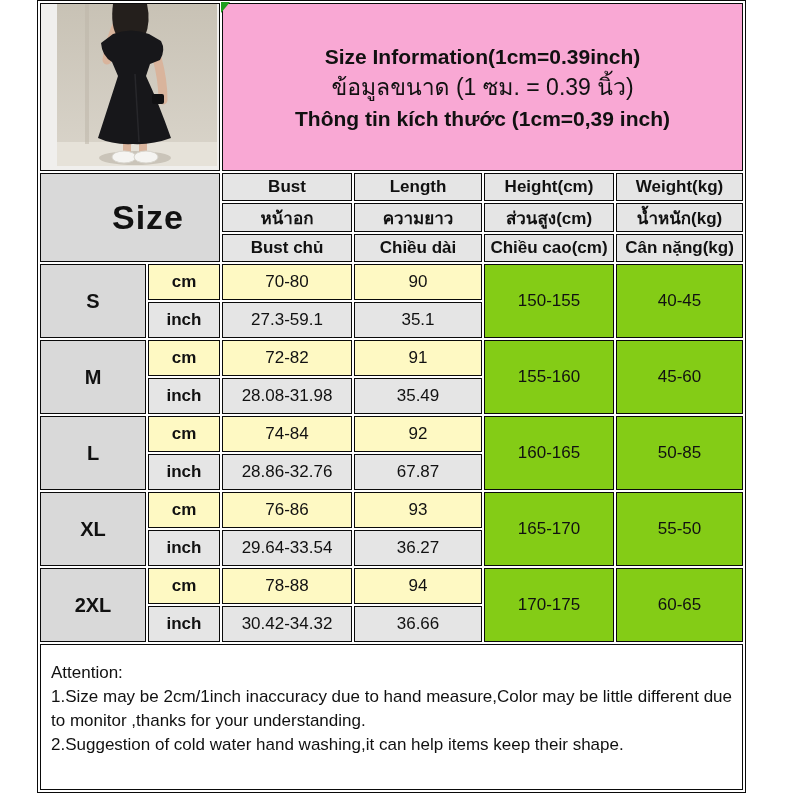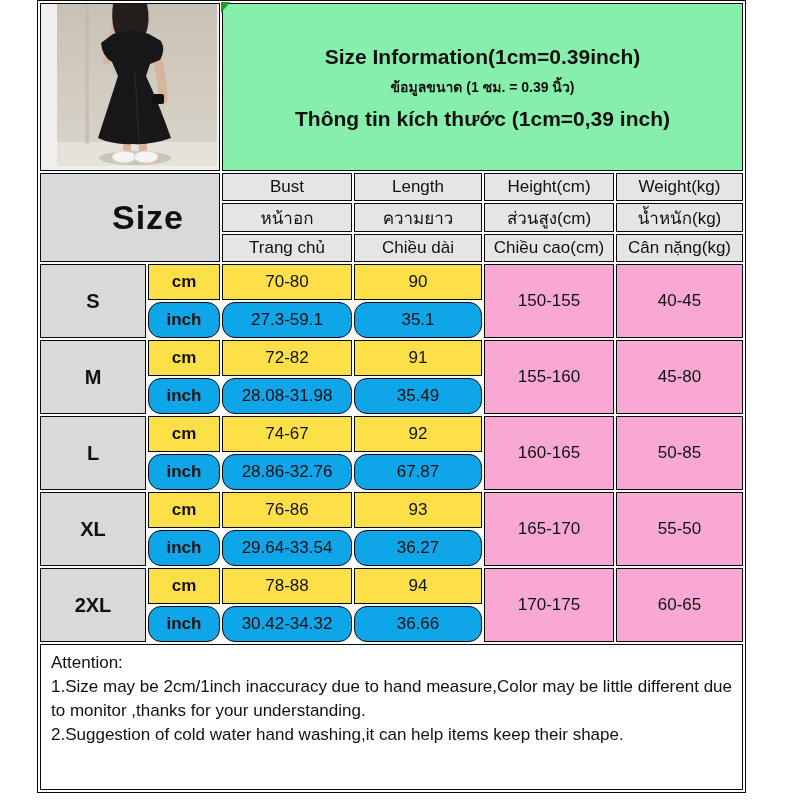--- a/index.html
+++ b/index.html
@@ -30,46 +30,46 @@
     padding: 0;
     overflow: hidden;
   }
   
   td.photo-cell {
     background: #f0efed;
     height: 168px;
     vertical-align: top;
   }
   td.title-cell {
-    background: #86efac;
+    background: #f9a8d4;
     position: relative;
     overflow: visible;
     margin-left: 32px;
   }
   .title-line-en, .title-line-vi {
     font-weight: bold;
     font-size: 21px;
     line-height: 31px;
   }
   .title-line-th {
-    font-weight: bold;
-    font-size: 14px;
+    font-weight: normal;
+    font-size: 23px;
     line-height: 31px;
   }
   .corner-flag {
     position: absolute;
     top: -2px; left: -2px;
     width: 0; height: 0;
     border-right: 9px solid transparent;
     border-top: 11px solid #1f9e1f;
   }
   
   td.col-head {
     background: #e5e5e5;
-    font-weight: normal;
+    font-weight: bold;
     font-size: 17px;
     height: 28px;
   }
   td.size-head {
     background: #d9d9d9;
     font-weight: bold;
     font-size: 34px;
     letter-spacing: 1px;
     padding-left: 36px;
   }
@@ -77,31 +77,31 @@
   td.size-label {
     background: #d9d9d9;
     font-weight: bold;
     font-size: 20px;
   }
   td.unit {
     font-weight: bold;
     font-size: 17px;
     height: 36px;
   }
-  td.bg-cm   { background: #fde047; }
-  td.bg-inch { background: #0ea5e9; border-radius: 13px; }
+  td.bg-cm   { background: #fef9c3; }
+  td.bg-inch { background: #e5e5e5; }
   td.val     { font-size: 17px; }
-  td.merged  { background: #f9a8d4; font-size: 17px; }
+  td.merged  { background: #84cc16; font-size: 17px; }
   
   td.attention-cell {
     background: #ffffff;
     height: 146px;
     text-align: left;
     vertical-align: top;
-    padding: 6px 10px;
+    padding: 16px 10px;
     font-size: 17px;
     line-height: 24px;
     font-weight: normal;
   }
   svg.photo { display: block; margin-left: 16px; }
 </style>
 </head>
 <body>
 
 <div class="sheet">
@@ -165,21 +165,21 @@
       <td class="col-head">Height(cm)</td>
       <td class="col-head">Weight(kg)</td>
     </tr>
     <tr>
       <td class="col-head">หน้าอก</td>
       <td class="col-head">ความยาว</td>
       <td class="col-head">ส่วนสูง(cm)</td>
       <td class="col-head">น้ำหนัก(kg)</td>
     </tr>
     <tr>
-      <td class="col-head">Trang chủ</td>
+      <td class="col-head">Bust chủ</td>
       <td class="col-head">Chiều dài</td>
       <td class="col-head">Chiều cao(cm)</td>
       <td class="col-head">Cân nặng(kg)</td>
     </tr>
 
     <tr>
       <td class="size-label" rowspan="2">S</td>
       <td class="unit bg-cm">cm</td>
       <td class="val bg-cm">70-80</td>
       <td class="val bg-cm">90</td>
@@ -191,32 +191,32 @@
       <td class="val bg-inch">27.3-59.1</td>
       <td class="val bg-inch">35.1</td>
     </tr>
 
     <tr>
       <td class="size-label" rowspan="2">M</td>
       <td class="unit bg-cm">cm</td>
       <td class="val bg-cm">72-82</td>
       <td class="val bg-cm">91</td>
       <td class="merged" rowspan="2">155-160</td>
-      <td class="merged" rowspan="2">45-80</td>
+      <td class="merged" rowspan="2">45-60</td>
     </tr>
     <tr>
       <td class="unit bg-inch">inch</td>
       <td class="val bg-inch">28.08-31.98</td>
       <td class="val bg-inch">35.49</td>
     </tr>
 
     <tr>
       <td class="size-label" rowspan="2">L</td>
       <td class="unit bg-cm">cm</td>
-      <td class="val bg-cm">74-67</td>
+      <td class="val bg-cm">74-84</td>
       <td class="val bg-cm">92</td>
       <td class="merged" rowspan="2">160-165</td>
       <td class="merged" rowspan="2">50-85</td>
     </tr>
     <tr>
       <td class="unit bg-inch">inch</td>
       <td class="val bg-inch">28.86-32.76</td>
       <td class="val bg-inch">67.87</td>
     </tr>
 

